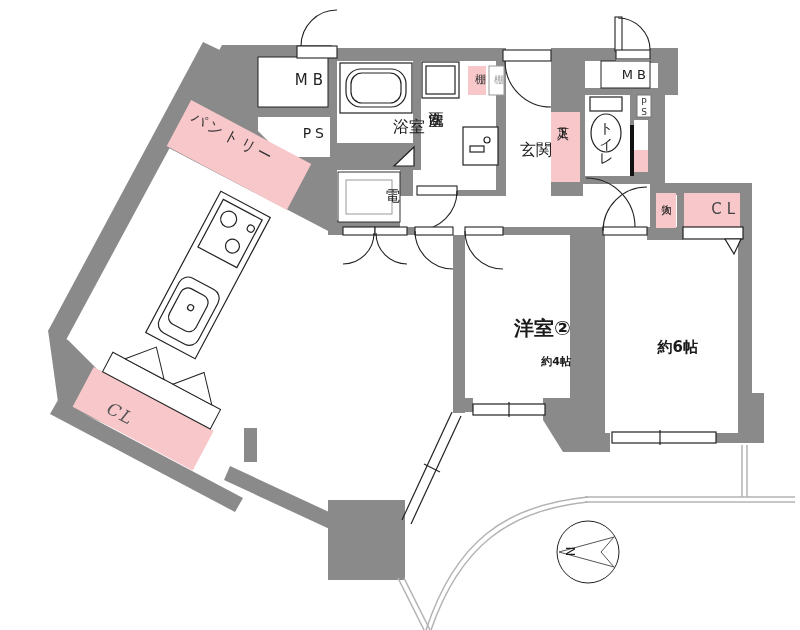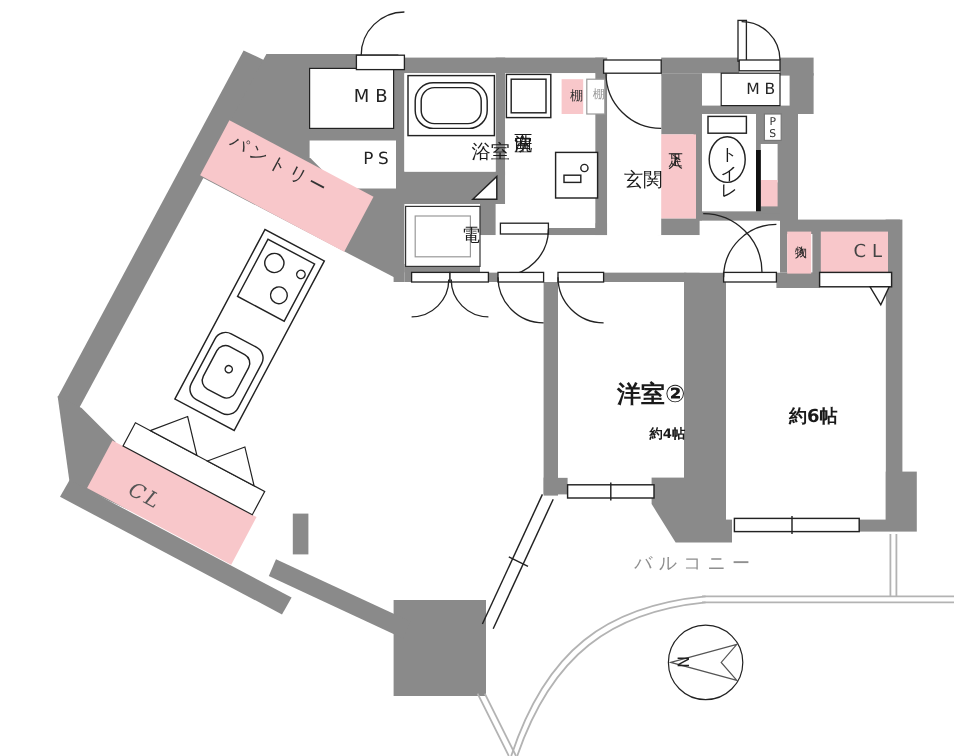--- a/index.html
+++ b/index.html
@@ -185,16 +185,15 @@
 <div class="lbl ctr" style="left:601px;top:68px;width:49px;font-size:13px;letter-spacing:4px;color:#222;">MB</div>
 <div class="lbl vert" style="left:639px;top:97px;font-size:9px;color:#333;">PS</div>
 <div class="lbl vert" style="left:661px;top:197px;font-size:10px;color:#222;">物入</div>
 <div class="lbl ctr" style="left:684px;top:202px;width:56px;font-size:15px;letter-spacing:5px;color:#444;">CL</div>
 <div class="lbl ctr" style="left:468px;top:74px;width:18px;font-size:11px;color:#333;">棚</div>
 <div class="lbl ctr" style="left:489px;top:75px;width:15px;font-size:10px;color:#999;">棚</div>
 <div class="lbl ctr" style="left:338px;top:189px;width:62px;font-size:15px;">電</div>
 <div class="lbl ctr bold" style="left:463px;top:318px;width:108px;font-size:20px;">洋室②</div>
 <div class="lbl ctr bold" style="left:463px;top:356px;width:108px;font-size:11px;">約4帖</div>
 <div class="lbl ctr bold" style="left:572px;top:340px;width:126px;font-size:15px;">約6帖</div>
-<div class="lbl ctr" style="left:450px;top:462px;width:180px;font-size:15px;letter-spacing:5px;color:#8f8f8f;">バルコニー</div>
 <div class="lbl rot28" style="left:112px;top:400px;font-size:17px;letter-spacing:2px;color:#555;font-family:'DejaVu Serif','Liberation Serif',serif;font-style:italic;">CL</div>
 <div class="lbl" style="left:566px;top:545px;font-size:13px;color:#222;transform:rotate(-90deg);">N</div>
 </div>
 
 </body></html>

